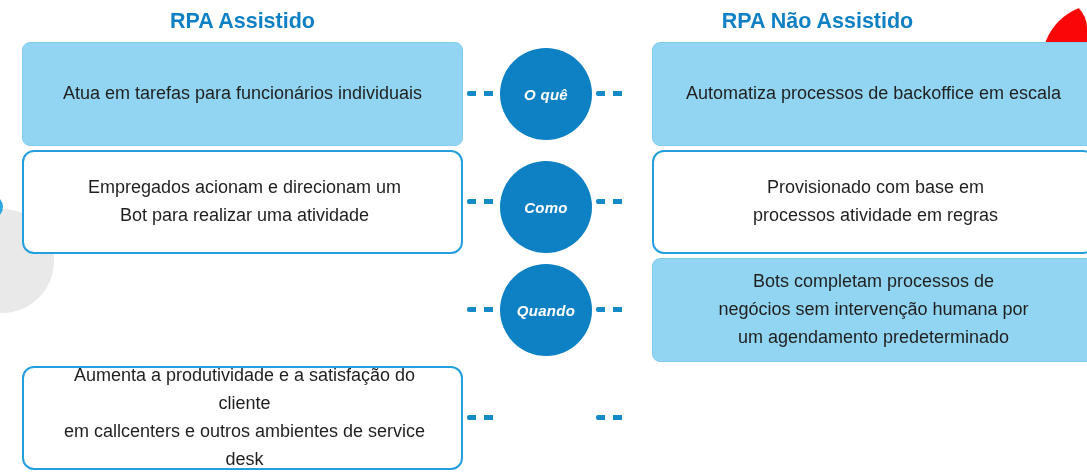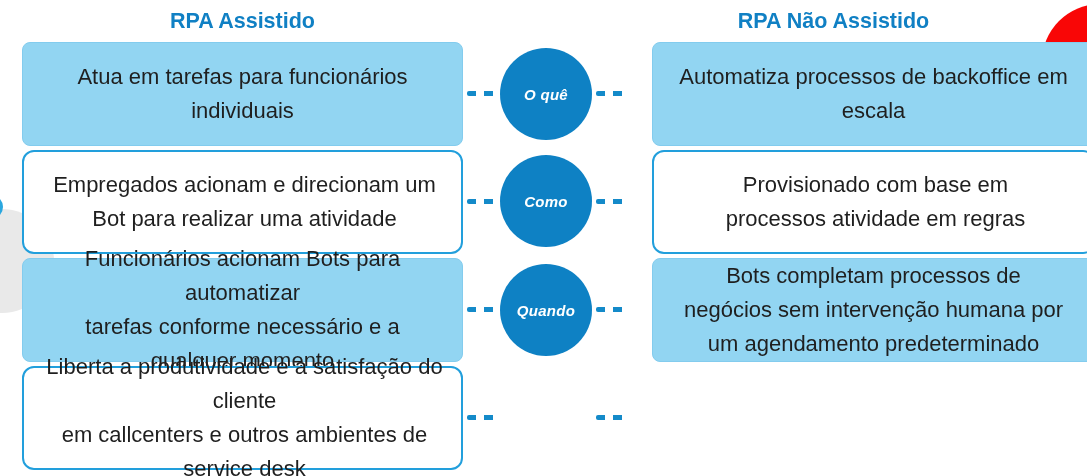--- a/index.html
+++ b/index.html
@@ -2,54 +2,55 @@
 <html><head>
 <meta charset="utf-8">
 <style>
   html,body{margin:0;padding:0;background:#ffffff;}
   body{font-family:"Liberation Sans", sans-serif;}
   .canvas{
     position:relative;
     width:1087px;height:476px;
     background:#ffffff;
     overflow:hidden;
+    border-radius:28px;
   }
   
   .deco{position:absolute;border-radius:50%;z-index:0;}
   .deco-red{left:1042px;top:4px;width:116px;height:116px;background:#F90606;}
   .deco-gray{left:-50px;top:209px;width:104px;height:104px;background:#E9E9E9;}
   .deco-blue{left:-21px;top:195px;width:24px;height:24px;background:#2AA7DF;z-index:1;}
   
   .col-title{
     position:absolute;top:6px;height:30px;
     display:flex;align-items:center;justify-content:center;
     font-size:21.5px;font-weight:bold;color:#1080C4;z-index:3;
   }
   .col-title.left{left:22px;width:441px;}
-  .col-title.right{left:612px;width:443px;text-align:center;}
+  .col-title.right{left:596px;width:443px;text-align:center;}
   
   .box{
     position:absolute;height:104px;z-index:2;
     display:flex;align-items:center;justify-content:center;
-    text-align:center;color:#1f1f1f;font-size:22px;line-height:1.55;
+    text-align:center;color:#1f1f1f;font-size:18px;line-height:1.55;
     white-space:pre-line;box-sizing:border-box;padding:0 18px;
   }
   .box.left-col{left:22px;width:441px;}
   .box.right-col{left:628px;width:443px;margin-left:24px;}
   .box.filled{background:#92D5F2;border:1px solid #83CCEE;border-radius:8px;}
   .box.outlined{background:#ffffff;border:2px solid #229FDC;border-radius:12px;padding-left:22px;}
   .row-0{top:42px;} .row-1{top:150px;} .row-2{top:258px;} .row-3{top:366px;}
   
   .q-circle{
     position:absolute;left:500px;width:92px;height:92px;border-radius:50%;
     background:#0E81C4;color:#ffffff;z-index:2;
     display:flex;align-items:center;justify-content:center;
     font-size:15px;font-weight:bold;font-style:italic;letter-spacing:.3px;
   }
-  .q-0{top:48px;} .q-1{top:155px;} .q-2{top:264px;} .q-3{top:372px;}
+  .q-0{top:48px;} .q-1{top:161px;} .q-2{top:264px;} .q-3{top:372px;}
   
   .dash{
     position:absolute;width:30px;height:5px;z-index:1;border-radius:2px;
     background:repeating-linear-gradient(90deg,#148AC9 0 9px,transparent 9px 17px);
   }
   .dash.l{left:467px;} .dash.r{left:596px;}
   .dy-0{top:91px;} .dy-1{top:199px;} .dy-2{top:307px;} .dy-3{top:415px;}
 </style>
 </head>
 <body>
@@ -70,27 +71,25 @@
   <div class="box right-col filled row-0">Automatiza processos de backoffice em escala</div>
 
   <div class="box left-col outlined row-1">Empregados acionam e direcionam um
 Bot para realizar uma atividade</div>
   <div class="dash l dy-1"></div>
   <div class="q-circle q-1">Como</div>
   <div class="dash r dy-1"></div>
   <div class="box right-col outlined row-1">Provisionado com base em
 processos atividade em regras</div>
 
-  <div class="box left-col filled row-2">Funcionários acionam Bots para automatizar
-tarefas conforme necessário e a qualquer momento</div>
   <div class="dash l dy-2"></div>
   <div class="q-circle q-2">Quando</div>
   <div class="dash r dy-2"></div>
   <div class="box right-col filled row-2">Bots completam processos de
 negócios sem intervenção humana por
 um agendamento predeterminado</div>
 
-  <div class="box left-col outlined row-3">Liberta a produtividade e a satisfação do cliente
+  <div class="box left-col outlined row-3">Aumenta a produtividade e a satisfação do cliente
 em callcenters e outros ambientes de service desk</div>
   <div class="dash l dy-3"></div>
   <div class="dash r dy-3"></div>
 
 </div>
 
 </body></html>

